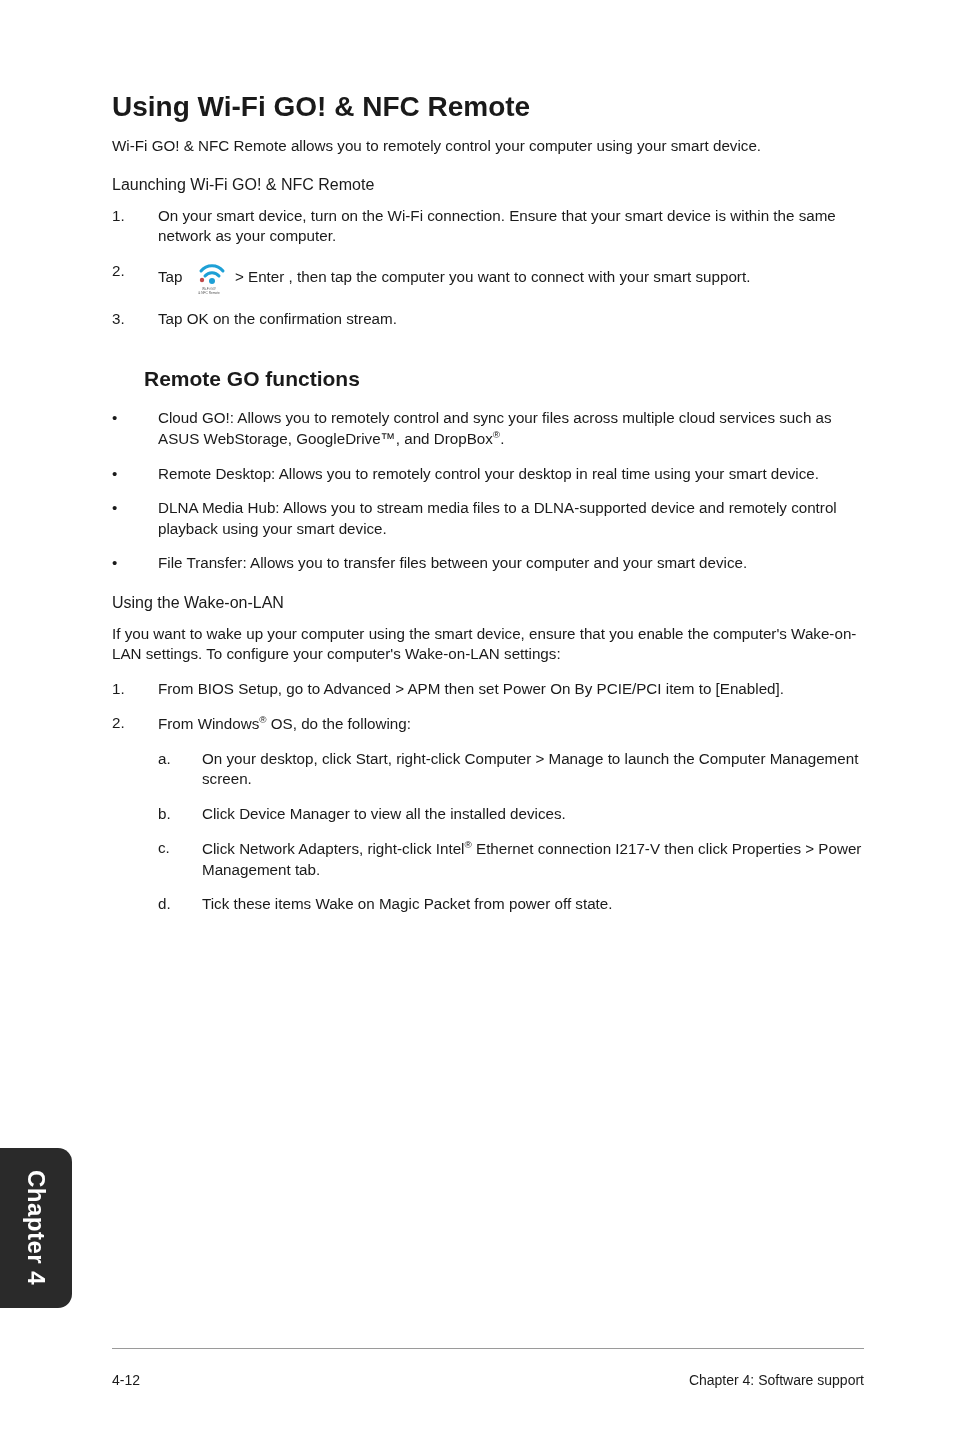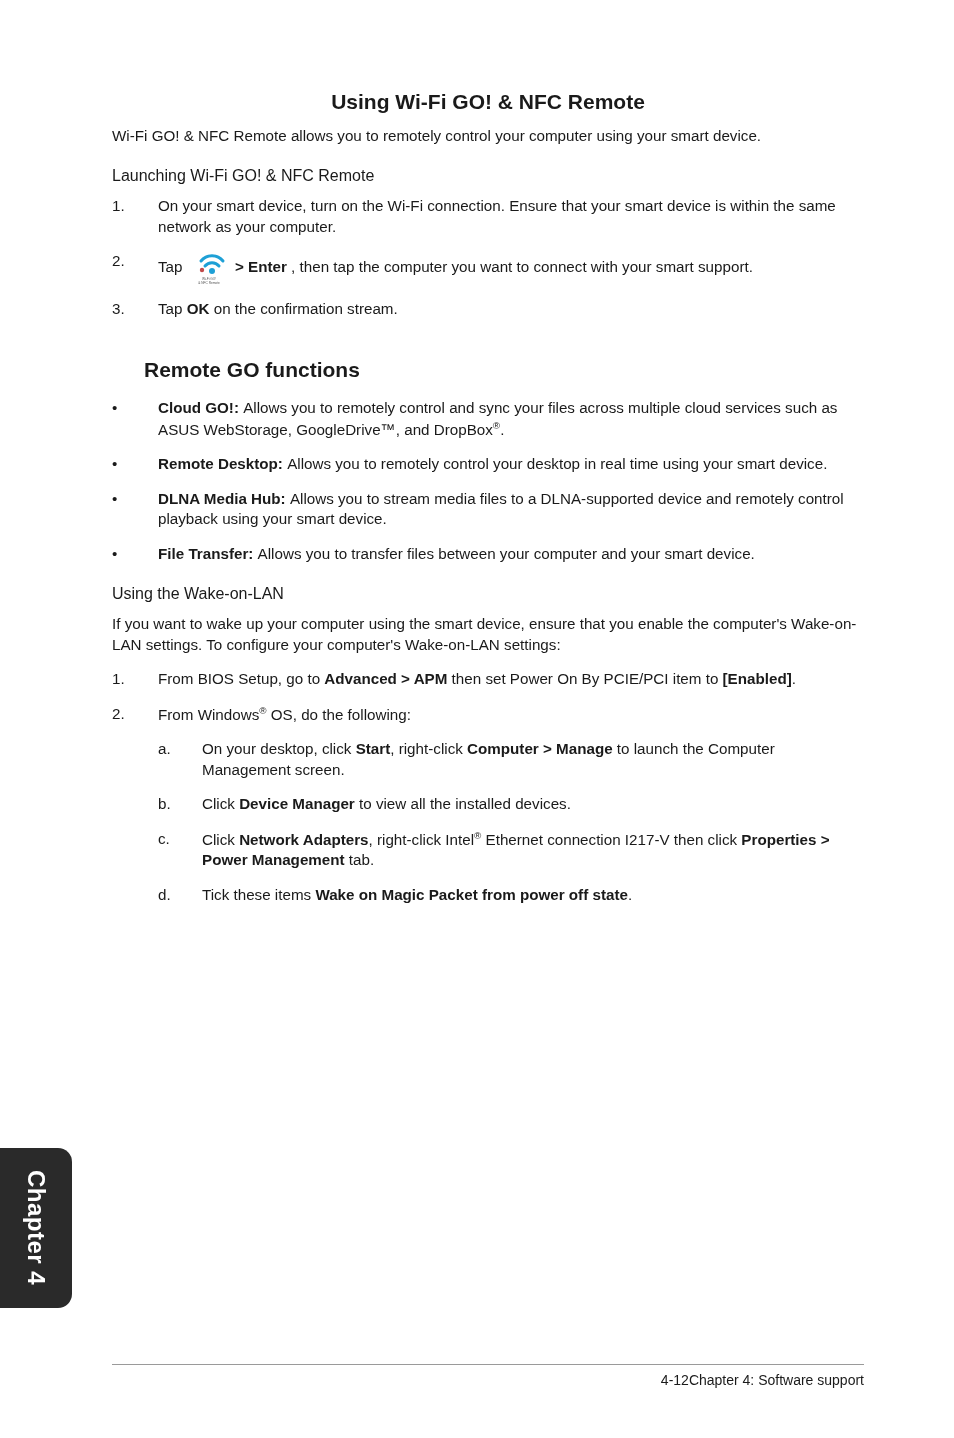--- a/index.html
+++ b/index.html
@@ -7,24 +7,23 @@
   body {
     font-family: Arial, Helvetica, sans-serif;
     color: #1a1a1a;
     background: #fff;
     position: relative;
     padding: 88px 90px 40px 112px;
     font-size: 15.2px;
     line-height: 1.35;
   }
   .h-main {
-    font-size: 21px;
+    font-size: 28px;
     font-weight: bold;
     margin-bottom: 10px;
-    text-align: center;
   }
   .h-section {
     font-size: 21px;
     font-weight: bold;
     margin-top: 36px;
     margin-bottom: 14px;
     margin-left: 32px;
   }
   .h-sub {
     font-size: 16px;
@@ -70,21 +69,21 @@
   }
   ol.sublist > li {
     display: flex;
     margin-bottom: 14px;
   }
   ol.sublist > li > .letter {
     width: 44px;
     flex: 0 0 44px;
   }
   ol.sublist > li > .body { flex: 1; }
-  b { font-weight: bold; }
+  b { font-weight: normal; }
   sup.reg { font-size: 0.65em; vertical-align: super; }
   .wifi-icon {
     display: inline-block;
     vertical-align: middle;
     margin: 0 2px;
   }
   .wifi-icon svg { display: block; }
   .sidetab {
     position: absolute;
     left: 0;
@@ -105,23 +104,23 @@
     writing-mode: vertical-rl;
     transform: rotate(0deg);
     letter-spacing: 0.5px;
   }
   .footer {
     position: absolute;
     left: 112px;
     right: 90px;
     bottom: 48px;
     border-top: 1px solid #9a9a9a;
-    padding-top: 6px;
-    display: flex;
-    justify-content: flex-end;
+    padding-top: 22px;
+    display: flex;
+    justify-content: space-between;
     font-size: 14px;
   }
 </style>
 </head>
 <body>
 
 <div class="h-main">Using Wi-Fi GO! &amp; NFC Remote</div>
 
 <p class="par">Wi-Fi GO! &amp; NFC Remote allows you to remotely control your computer using your smart device.</p>
 

